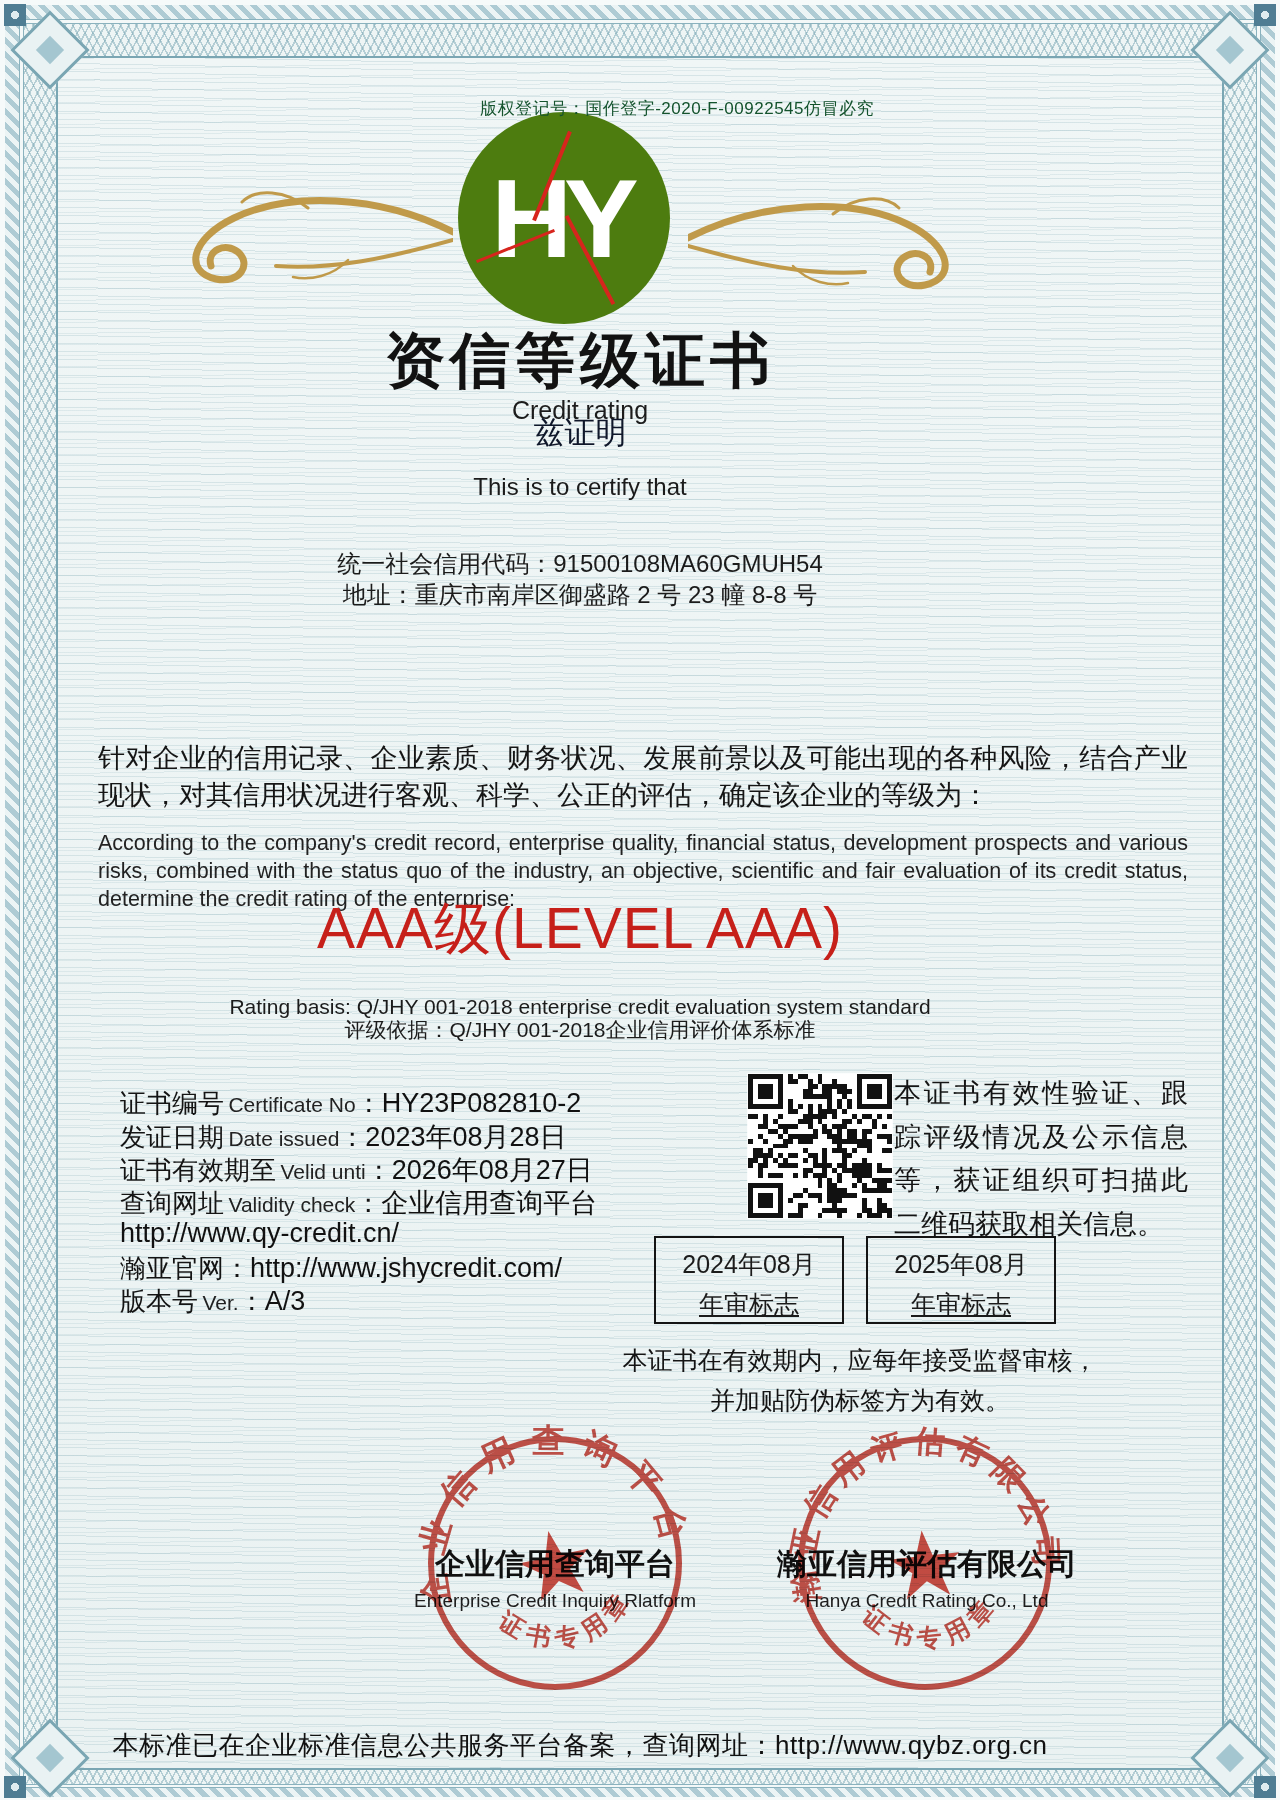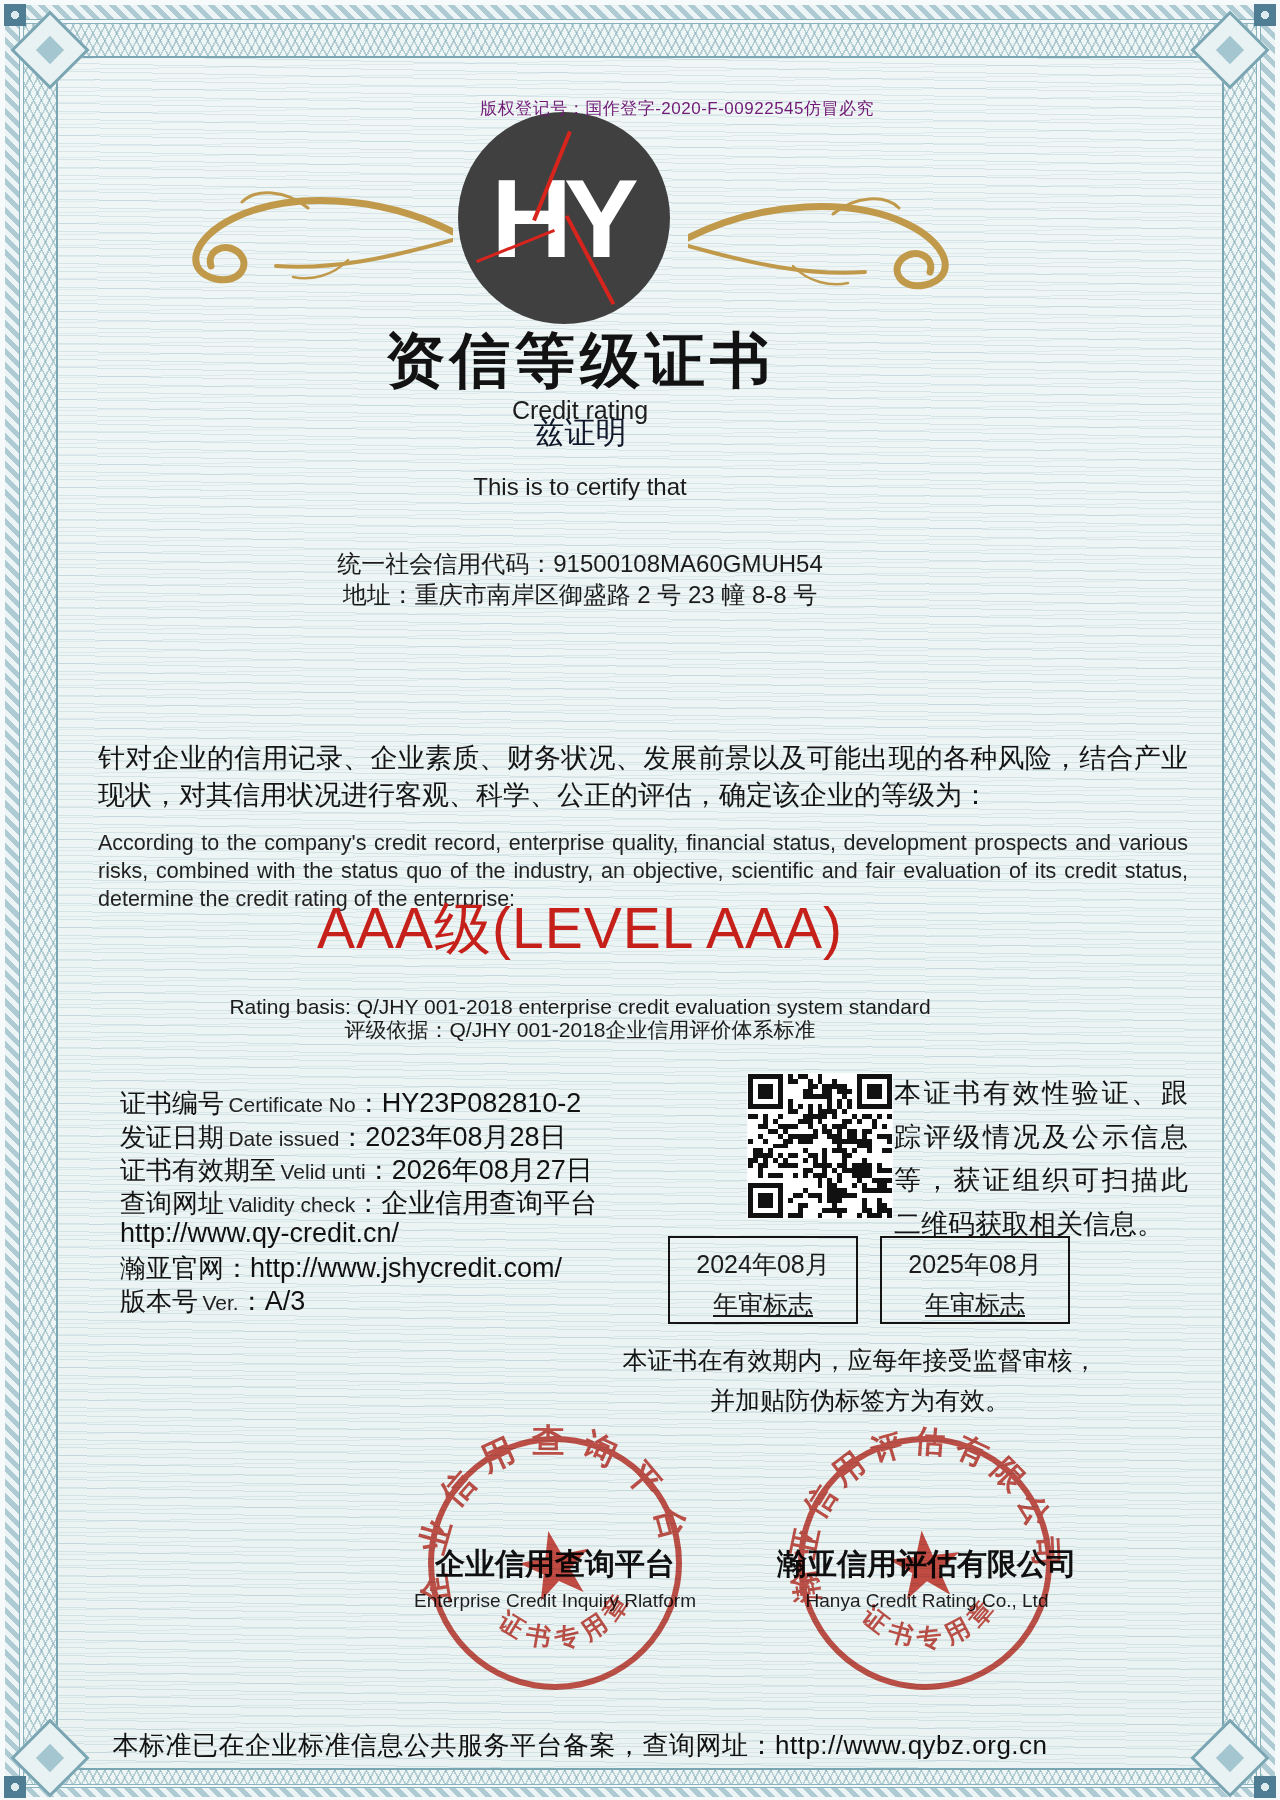--- a/index.html
+++ b/index.html
@@ -18,23 +18,23 @@
                  linear-gradient(#f0f6f6,#eaf2f2);}
   .corner{position:absolute;width:72px;height:72px;}
   .corner::before{content:"";position:absolute;inset:8px;border:3px solid #7aa6b3;background:#e9f2f3;transform:rotate(45deg);}
   .corner::after{content:"";position:absolute;inset:26px;background:#a4c6d0;transform:rotate(45deg);}
   .c-tl{left:14px;top:14px}.c-tr{right:14px;top:14px}.c-bl{left:14px;bottom:6px}.c-br{right:14px;bottom:6px}
   .tip{position:absolute;width:22px;height:22px;background:radial-gradient(circle,#dfecef 0 4px,#4f7d93 4px);}
   .t-tl{left:4px;top:4px}.t-tr{right:4px;top:4px}.t-bl{left:4px;bottom:2px}.t-br{right:4px;bottom:2px}
   
   .cx{position:absolute;left:10px;width:1140px;text-align:center;}
   
-  .copyright{position:absolute;top:97px;right:406px;font-size:17px;color:#701a75;z-index:6;letter-spacing:.5px;}
+  .copyright{position:absolute;top:97px;right:406px;font-size:17px;color:#14532d;z-index:6;letter-spacing:.5px;}
   .logo{position:absolute;left:458px;top:112px;width:212px;height:212px;border-radius:50%;
-        background:#404040;display:flex;align-items:center;justify-content:center;overflow:hidden;z-index:4;}
+        background:#4d7c0f;display:flex;align-items:center;justify-content:center;overflow:hidden;z-index:4;}
   .logo-text{font-size:112px;font-weight:800;color:#fff;letter-spacing:-8px;transform:translateX(-3px);}
   .crack{position:absolute;background:#d7251d;z-index:5;}
   .k1{left:92px;top:16px;width:4px;height:96px;transform:rotate(22deg);}
   .k2{left:130px;top:98px;width:4px;height:100px;transform:rotate(-28deg);}
   .k3{left:56px;top:92px;width:3px;height:84px;transform:rotate(68deg);}
   .flourish{position:absolute;z-index:3;}
   .fl-l{left:138px;top:182px;}
   .fl-r{left:688px;top:188px;transform:scaleX(-1);}
   .title-cn{top:321px;font-size:60px;font-weight:700;letter-spacing:5px;color:#121212;}
   .title-en{top:396px;font-size:25px;color:#1c1c1c;}
@@ -56,21 +56,21 @@
   .det-line{height:33px;white-space:nowrap;}
   .det-cn{font-size:26px;color:#141414;}
   .det-en{font-size:21px;color:#222;}
   .det-val{font-size:27px;color:#111;}
   
   .qr{position:absolute;left:748px;top:1074px;width:144px;height:144px;background:#fff;
       box-shadow:0 0 0 1px rgba(255,255,255,.8);}
   .qr svg{display:block;width:144px;height:144px;}
   .qr-note{position:absolute;left:894px;top:1072px;width:294px;font-size:27px;line-height:43.5px;
            text-align:justify;color:#141414;}
-  .year-box{position:absolute;top:1236px;width:186px;height:84px;border:2px solid #141414;text-align:center;margin-left:14px;}
+  .year-box{position:absolute;top:1236px;width:186px;height:84px;border:2px solid #141414;text-align:center;}
   .yb1{left:654px}.yb2{left:866px}
   .yb-month{margin-top:10px;font-size:25px;}
   .yb-label{margin-top:7px;font-size:25px;text-decoration:underline;}
   .annual-note{position:absolute;left:620px;top:1340px;width:480px;text-align:center;
                font-size:25px;line-height:40px;color:#141414;}
   
   .seal{position:absolute;mix-blend-mode:multiply;opacity:.88;z-index:8;}
   .s-left{left:416px;top:1424px;transform:rotate(-12deg);}
   .s-right{left:786px;top:1424px;transform:rotate(-6deg);}
   .seal-ring{fill:none;stroke:#c43b31;stroke-width:6px;}

